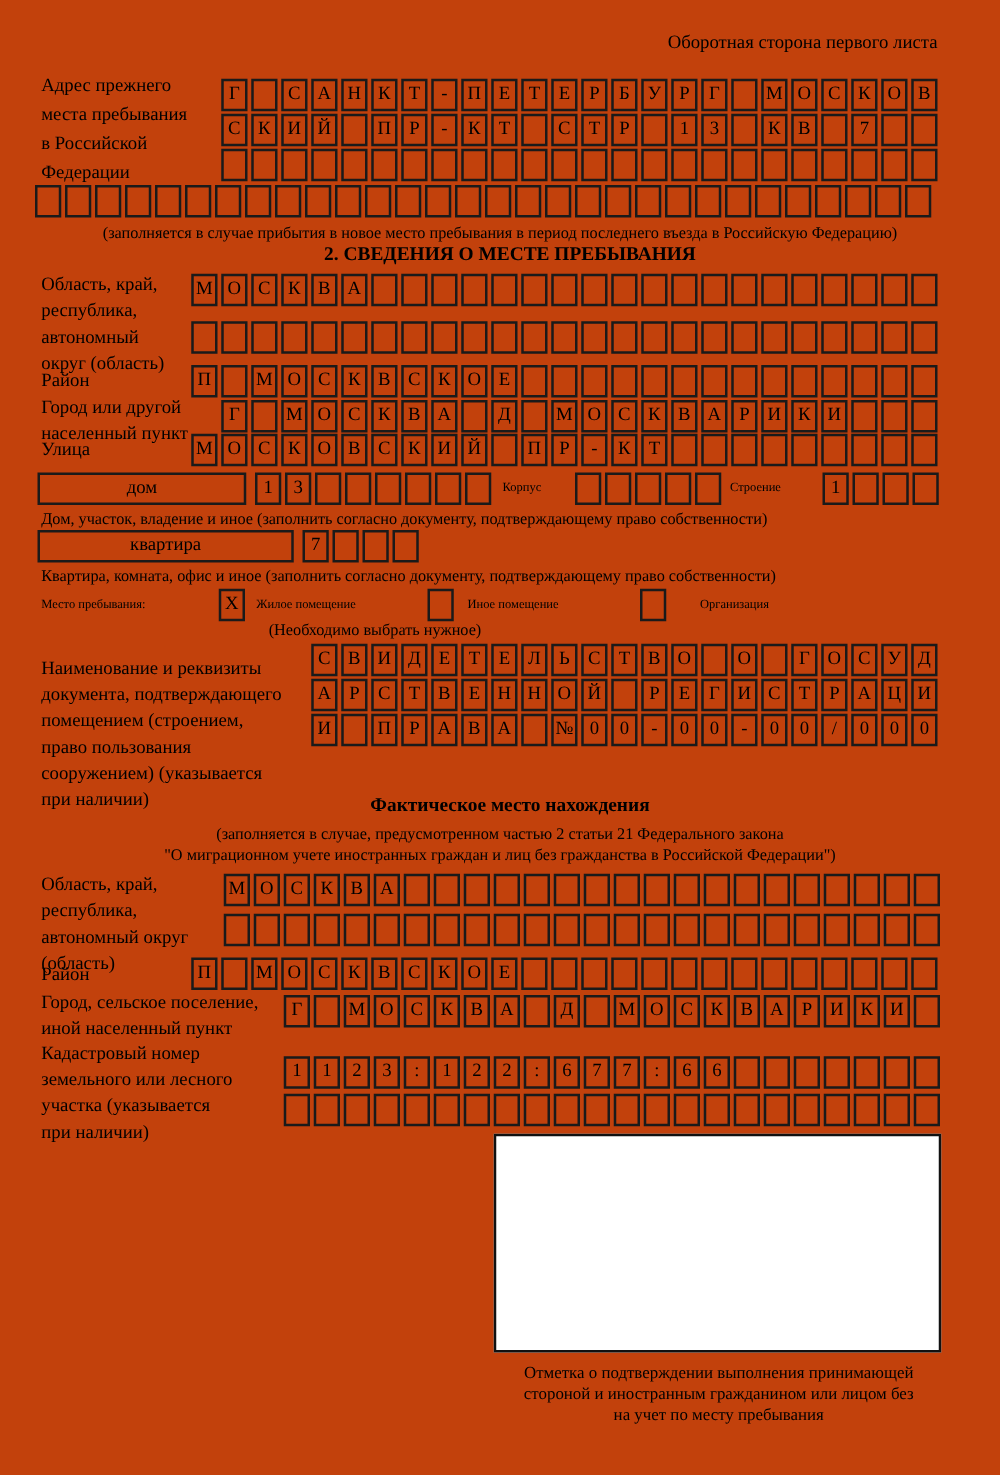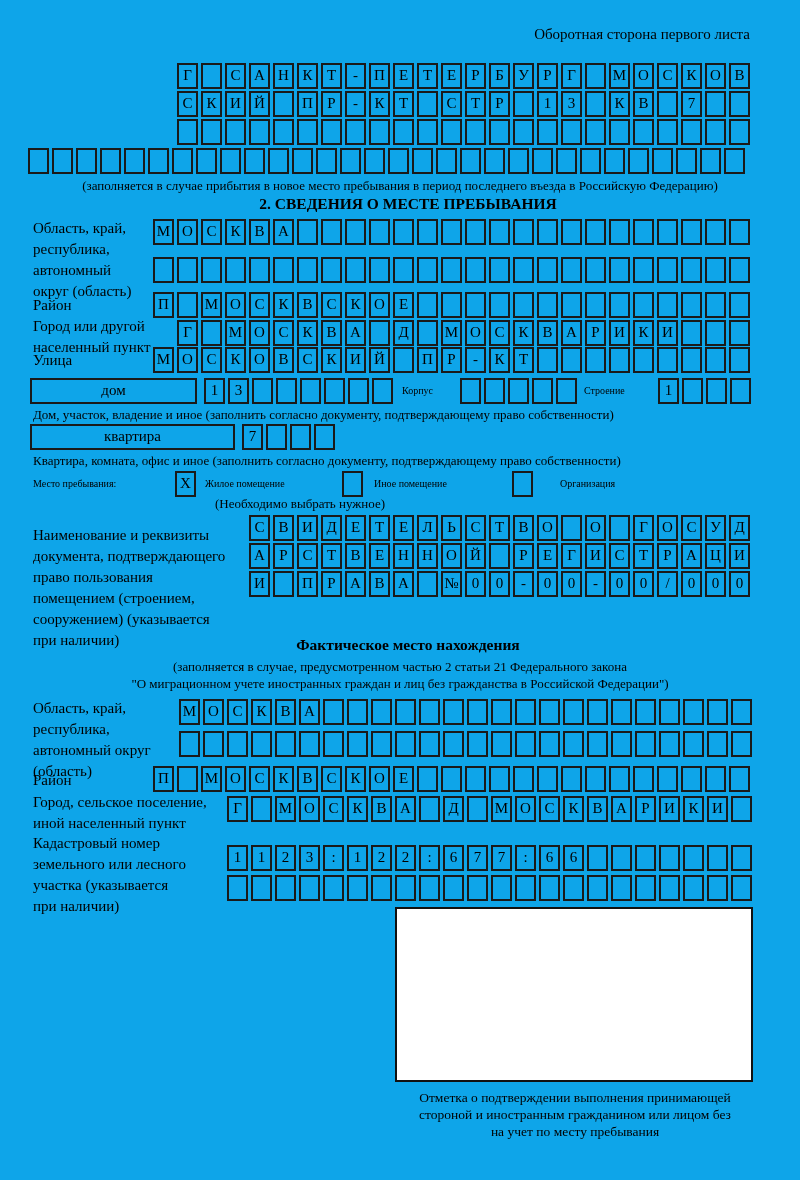--- a/index.html
+++ b/index.html
@@ -1,17 +1,17 @@
 <!DOCTYPE html>
 <html lang="ru"><head>
 <meta charset="utf-8">
 <style>
   html,body{margin:0;padding:0;background:#fff;}
   body{width:800px;height:1180px;font-family:"Liberation Serif","DejaVu Serif",serif;color:#000;}
-  .page{position:relative;width:800px;height:1180px;background:#0ea5e9;overflow:hidden;}
+  .page{position:relative;width:800px;height:1180px;background:#c2410c;overflow:hidden;}
   .abs{position:absolute;}
   .cells{display:flex;gap:3px;}
   .cell{flex:0 0 21px;width:21px;height:26px;border:2px solid #1a1a1a;box-sizing:border-box;
         text-align:center;font-size:15px;line-height:21px;overflow:hidden;}
   .lbl{font-size:15px;line-height:23px;}
   .lbl21{font-size:15px;line-height:21px;}
   .inlbl{font-size:10px;line-height:22px;}
   .note{font-size:13px;line-height:16px;text-align:center;}
   .center{left:0;right:0;text-align:center;}
   .title{font-weight:bold;font-size:15.5px;line-height:18px;padding-left:16px;}
@@ -19,20 +19,26 @@
             font-size:15px;line-height:21px;}
   .bigbox{border:2px solid #111;box-sizing:border-box;background:#fff;}
 </style>
 </head>
 <body>
 
 <div class="page">
 
   <div class="abs lbl" style="top:23px;right:50px">Оборотная сторона первого листа</div>
 
+  <div class="abs lbl" style="left:33px;top:58px">
+    <div>Адрес прежнего</div>
+    <div>места пребывания</div>
+    <div>в Российской</div>
+    <div>Федерации</div>
+  </div>
   <div class="abs cells" style="left:177px;top:63px">
       <span class="cell">Г</span>
       <span class="cell"></span>
       <span class="cell">С</span>
       <span class="cell">А</span>
       <span class="cell">Н</span>
       <span class="cell">К</span>
       <span class="cell">Т</span>
       <span class="cell">-</span>
       <span class="cell">П</span>
@@ -332,22 +338,22 @@
   <div class="abs inlbl" style="left:205px;top:473px">Жилое помещение</div>
   <div class="abs cell" style="left:342px;top:471px"></div>
   <div class="abs inlbl" style="left:374px;top:473px">Иное помещение</div>
   <div class="abs cell" style="left:512px;top:471px"></div>
   <div class="abs inlbl" style="left:560px;top:473px">Организация</div>
   <div class="abs note" style="left:160px;top:496px;width:280px;text-align:center">(Необходимо выбрать нужное)</div>
 
   <div class="abs lbl21" style="left:33px;top:525px">
     <div>Наименование и реквизиты</div>
     <div>документа, подтверждающего</div>
+    <div>помещением (строением,</div>
     <div>право пользования</div>
-    <div>помещением (строением,</div>
     <div>сооружением) (указывается</div>
     <div>при наличии)</div>
   </div>
   <div class="abs cells" style="left:249px;top:515px">
       <span class="cell">С</span>
       <span class="cell">В</span>
       <span class="cell">И</span>
       <span class="cell">Д</span>
       <span class="cell">Е</span>
       <span class="cell">Т</span>

